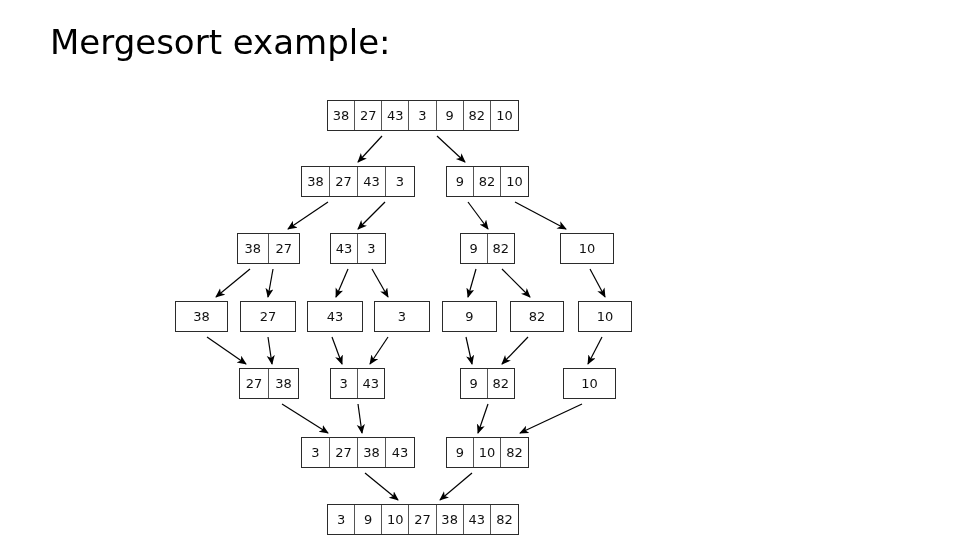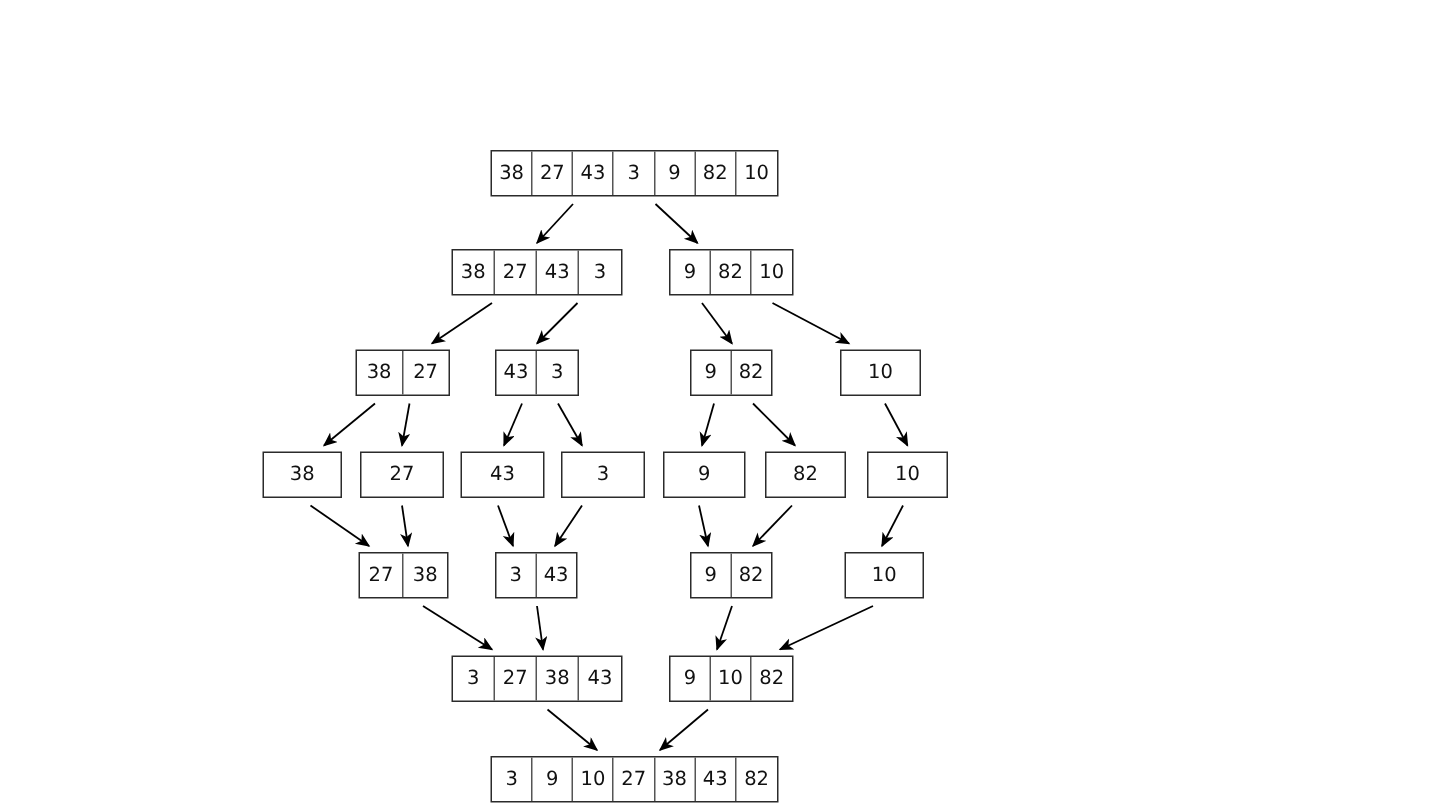--- a/index.html
+++ b/index.html
@@ -52,20 +52,21 @@
     height:100%;
     font-family:"DejaVu Sans","Liberation Sans",sans-serif;
   }
   .cell:last-child{border-right:none;}
 </style>
 </head>
 <body>
 
 <div id="slide">
 
+  <div id="title">Mergesort example:</div>
 
   <div id="diagram">
     <svg id="arrows" viewBox="0 0 960 540" width="960" height="540" xmlns="http://www.w3.org/2000/svg">
       <defs>
         <marker id="ah" markerWidth="9" markerHeight="9" refX="7.2" refY="3.4" orient="auto" markerUnits="strokeWidth">
           <path d="M0,0 L8,3.4 L0,6.8 L2.1,3.4 z" fill="#000000"></path>
         </marker>
       </defs>
       <g id="arrow-group">
           <line x1="372" y1="136" x2="348" y2="162" stroke="#000000" stroke-width="1.2" marker-end="url(#ah)"></line>

